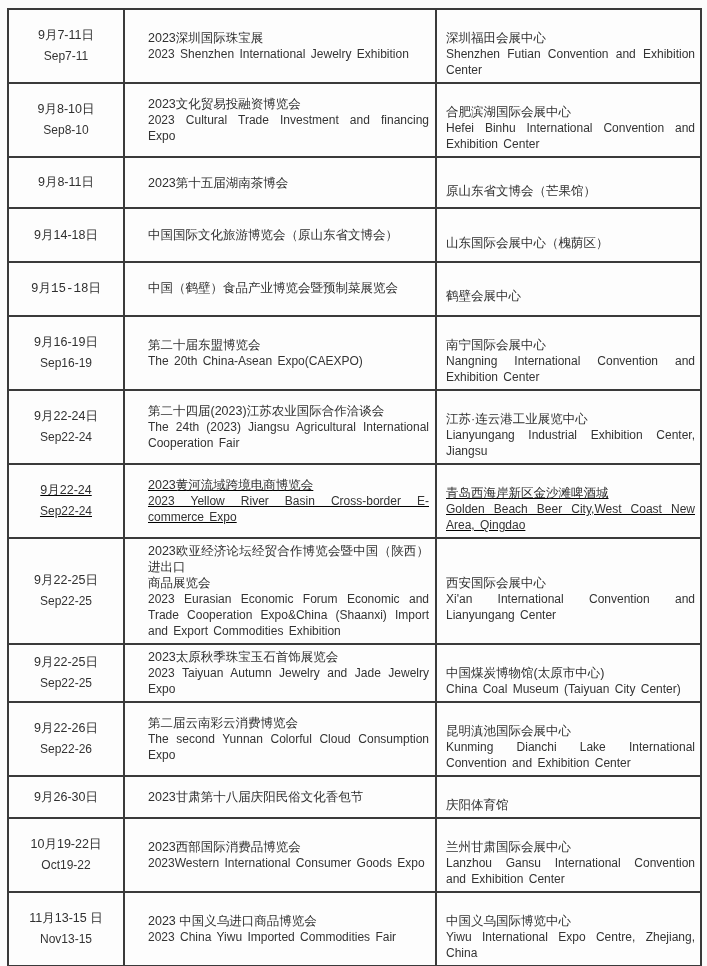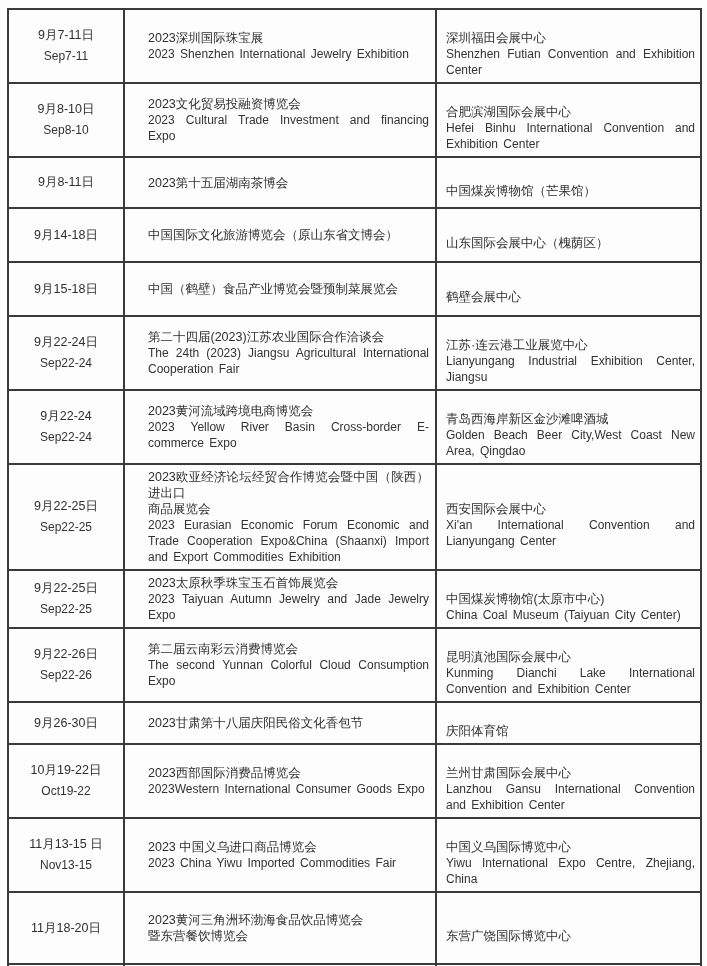--- a/index.html
+++ b/index.html
@@ -98,60 +98,74 @@
           </td>
         </tr>
         <tr style="height: 51px;">
           <td class="date-cell">
             <div class="line cn">9月8-11日</div>
           </td>
           <td class="event-cell">
             <div class="line cn">2023第十五届湖南茶博会</div>
           </td>
           <td class="venue-cell">
-            <div class="line cn">中国煤炭博物馆（芒果馆）</div>
+            <div class="line cn">原山东省文博会（芒果馆）</div>
           </td>
         </tr>
         <tr style="height: 54px;">
           <td class="date-cell">
             <div class="line cn">9月14-18日</div>
           </td>
           <td class="event-cell">
             <div class="line cn">中国国际文化旅游博览会（原山东省文博会）</div>
           </td>
           <td class="venue-cell">
             <div class="line cn">山东国际会展中心（槐荫区）</div>
           </td>
         </tr>
-        <tr style="height: 54px;">
+        <tr style="height: 54px; font-family: Liberation Mono, monospace;">
           <td class="date-cell">
             <div class="line cn">9月15-18日</div>
           </td>
           <td class="event-cell">
             <div class="line cn">中国（鹤壁）食品产业博览会暨预制菜展览会</div>
           </td>
           <td class="venue-cell">
             <div class="line cn">鹤壁会展中心</div>
+          </td>
+        </tr>
+        <tr style="height: 59px;">
+          <td class="date-cell">
+            <div class="line cn">9月16-19日</div>
+            <div class="line en">Sep16-19</div>
+          </td>
+          <td class="event-cell">
+            <div class="line cn">第二十届东盟博览会</div>
+            <div class="line en">The 20th China-Asean Expo(CAEXPO)</div>
+          </td>
+          <td class="venue-cell">
+            <div class="line cn">南宁国际会展中心</div>
+            <div class="line en">Nangning International Convention and Exhibition Center</div>
           </td>
         </tr>
         <tr style="height: 54px;">
           <td class="date-cell">
             <div class="line cn">9月22-24日</div>
             <div class="line en">Sep22-24</div>
           </td>
           <td class="event-cell">
             <div class="line cn">第二十四届(2023)江苏农业国际合作洽谈会</div>
             <div class="line en">The 24th (2023) Jiangsu Agricultural International Cooperation Fair</div>
           </td>
           <td class="venue-cell">
             <div class="line cn">江苏·连云港工业展览中心</div>
             <div class="line en">Lianyungang Industrial Exhibition Center, Jiangsu</div>
           </td>
         </tr>
-        <tr style="height: 51px;">
+        <tr style="height: 51px; text-decoration: underline;">
           <td class="date-cell">
             <div class="line cn">9月22-24</div>
             <div class="line en">Sep22-24</div>
           </td>
           <td class="event-cell">
             <div class="line cn">2023黄河流域跨境电商博览会</div>
             <div class="line en">2023 Yellow River Basin Cross-border E-commerce Expo</div>
           </td>
           <td class="venue-cell">
             <div class="line cn">青岛西海岸新区金沙滩啤酒城</div>

